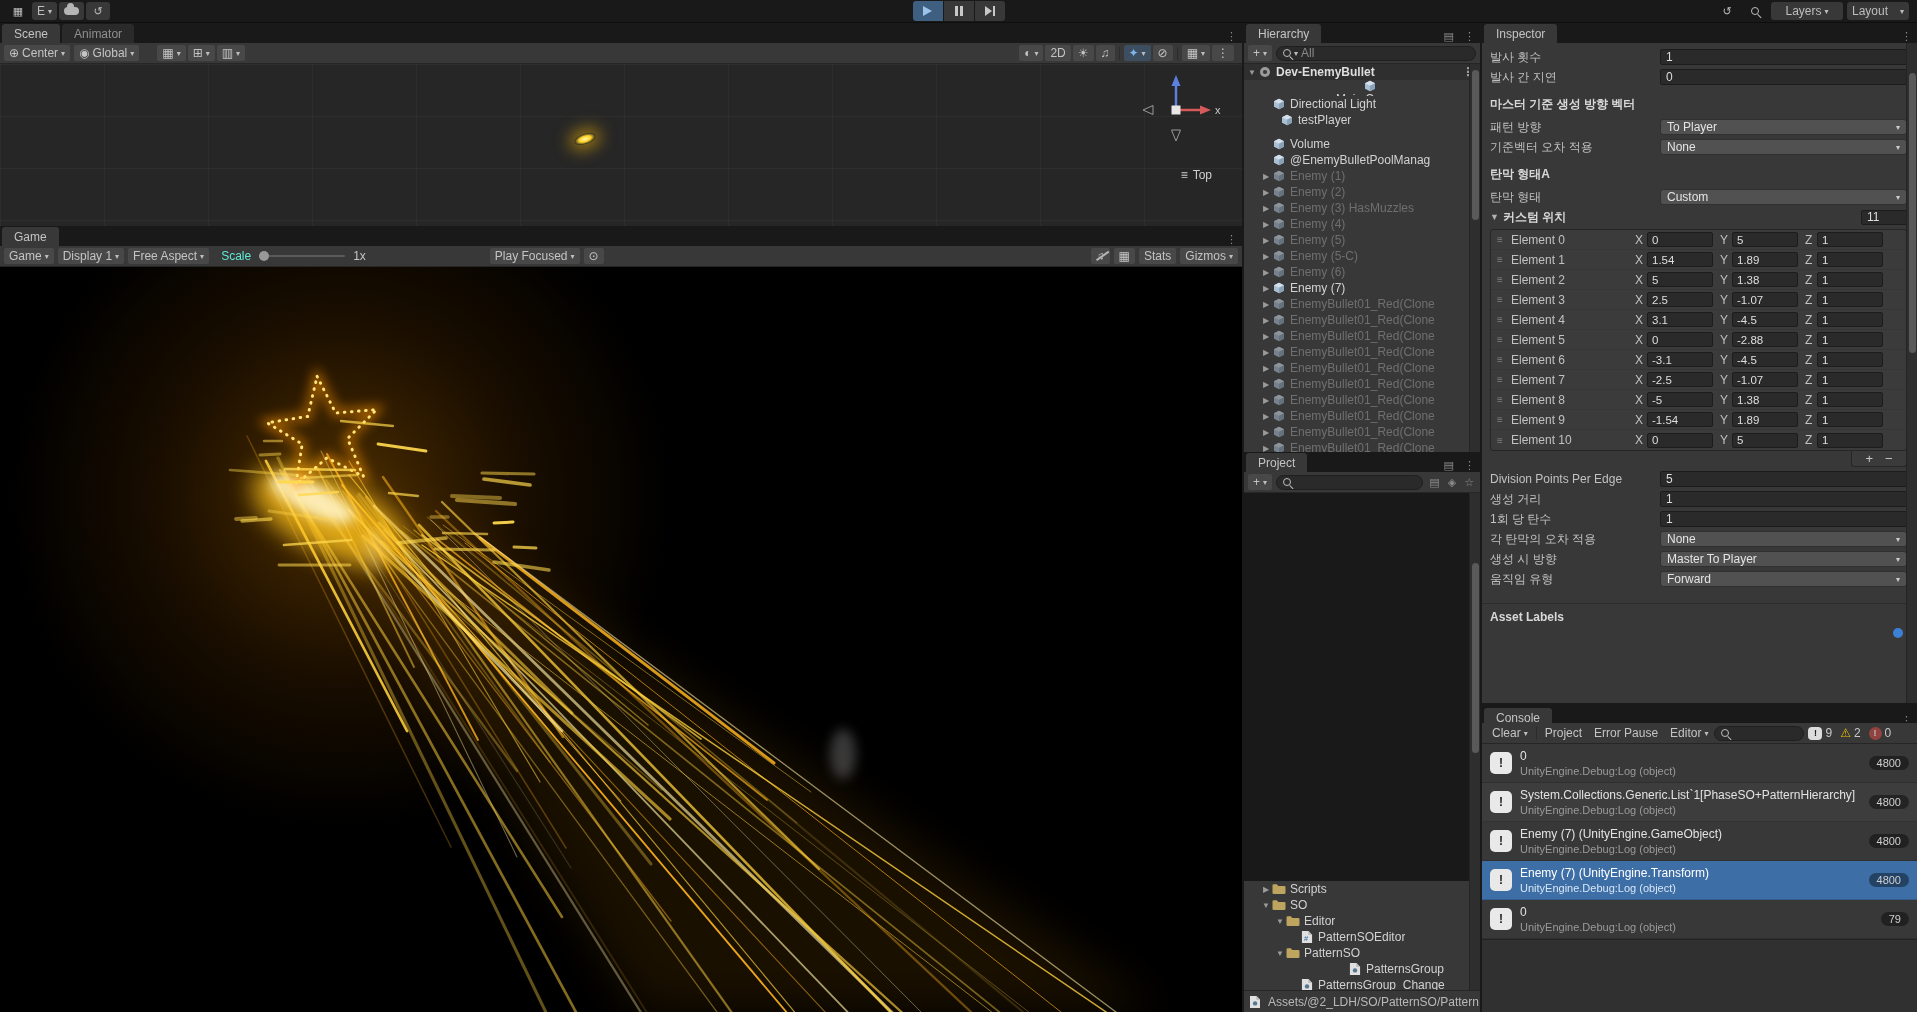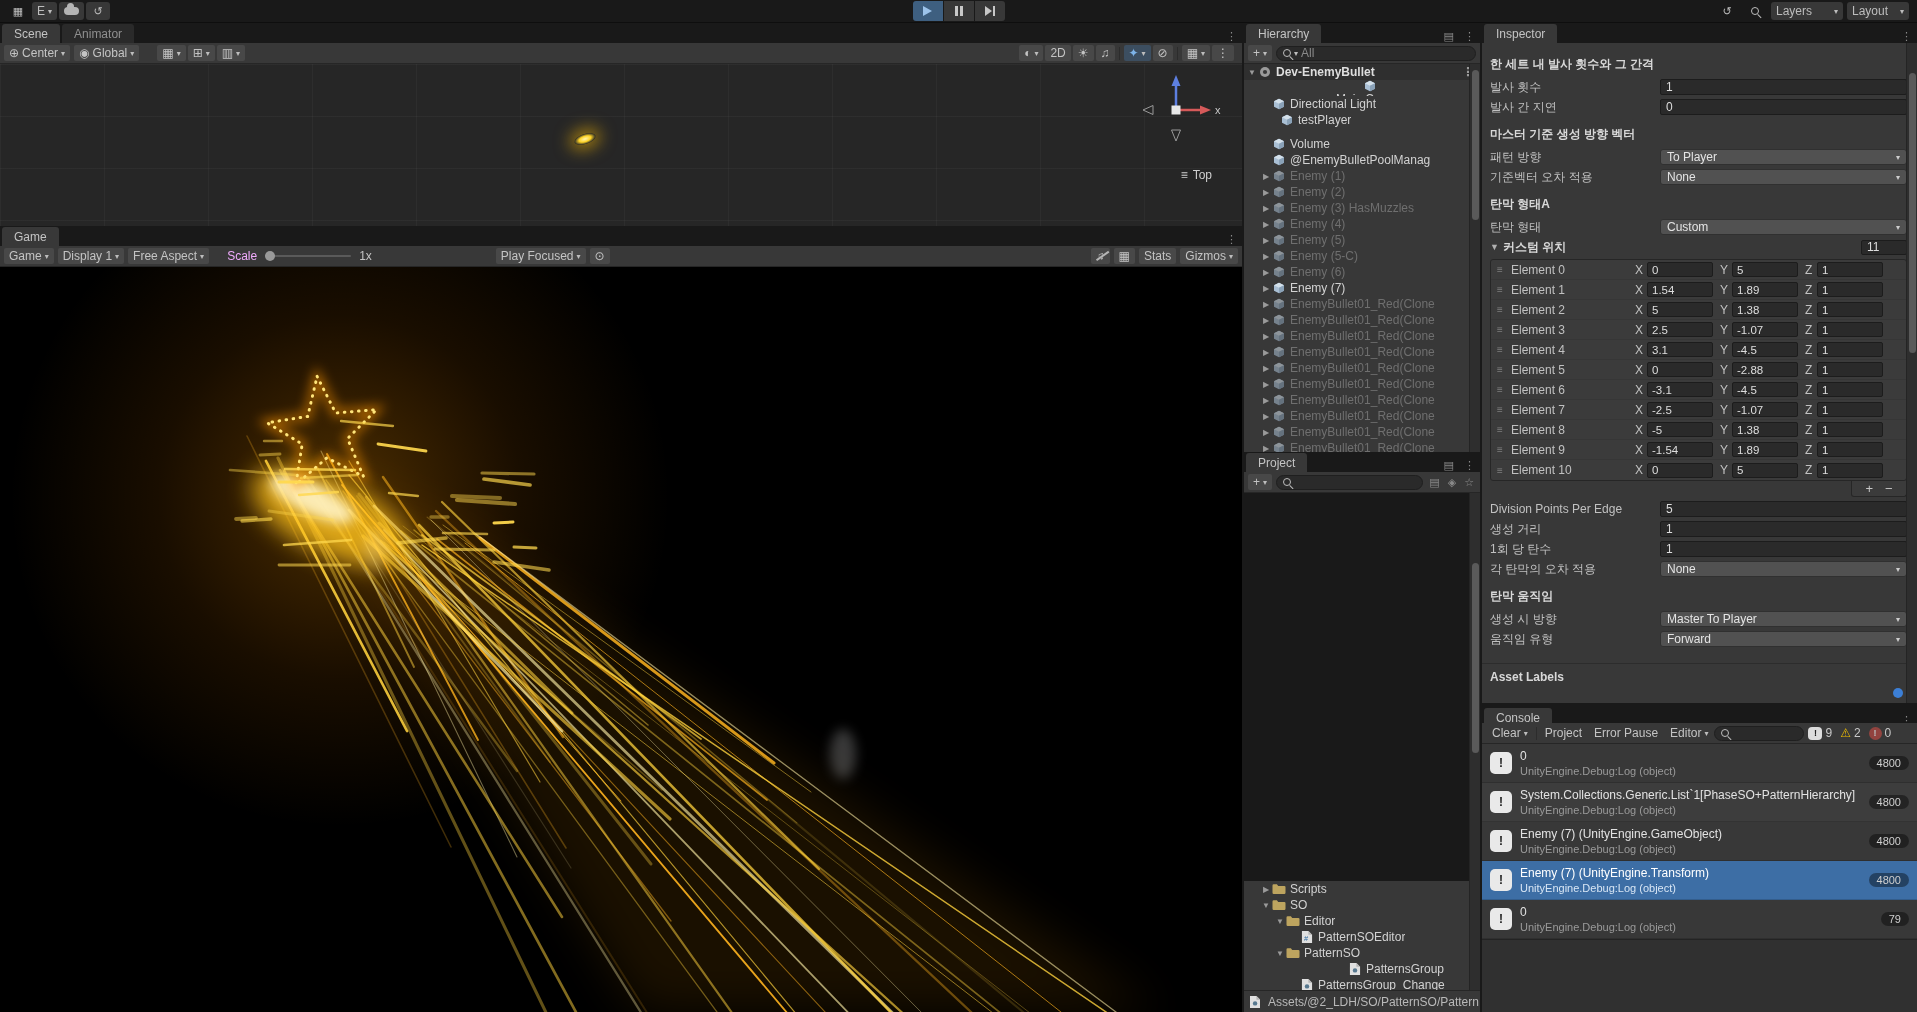--- a/index.html
+++ b/index.html
@@ -163,21 +163,21 @@
           <span class="step-bar"></span>
         </div>
     </div>
     <div class="tb-right">
       <div class="tbtn flat">
           <span class="glyph">↺</span>
         </div>
       <div class="tbtn flat">
           <span class="mag"></span>
         </div>
-      <div class="tbtn" style="min-width:72px;justify-content:space-between">
+      <div class="tbtn" style="min-width:72px;justify-content:center">
           <span>Layers</span>
           <span class="caret">▾</span>
         </div>
       <div class="tbtn" style="min-width:62px;justify-content:space-between">
           <span>Layout</span>
           <span class="caret">▾</span>
         </div>
     </div>
   </div>
 
@@ -280,21 +280,21 @@
         <span class="caret">▾</span>
       </div>
     <div class="sbtn">
         <span>Display 1</span>
         <span class="caret">▾</span>
       </div>
     <div class="sbtn">
         <span>Free Aspect</span>
         <span class="caret">▾</span>
       </div>
-    <span style="margin-left:14px;color:#f0abfc">Scale</span>
+    <span style="margin-left:8px;color:#5eead4">Scale</span>
     <div class="slider">
         <div class="knob"></div>
       </div>
     <span style="color:#c4c4c4">1x</span>
     <div class="sbtn" style="margin-left:120px">
         <span>Play Focused</span>
         <span class="caret">▾</span>
       </div>
     <div class="sbtn">
         <span>⊙</span>
@@ -849,21 +849,20 @@
   </div>
 
   <div class="tabbar abs" style="left:1482px;top:23px;width:435px;height:20px">
     <div class="tab">
         <span>Inspector</span>
       </div>
     <div class="tab-spacer"></div>
     <span class="tb-ico">⋮</span>
   </div>
   <div class="insp-body abs" style="left:1482px;top:43px;width:435px;height:660px">
-    <div class="phead">한 세트 내 발사 횟수와 그 간격</div>
     <div class="prop-row">
       <span class="plabel">발사 횟수</span>
       <span class="pfield">1</span>
     </div>
     <div class="prop-row">
       <span class="plabel">발사 간 지연</span>
       <span class="pfield">0</span>
     </div>
     <div class="phead">마스터 기준 생성 방향 벡터</div>
     <div class="prop-row">
@@ -1023,21 +1022,20 @@
       <span class="plabel">1회 당 탄수</span>
       <span class="pfield">1</span>
     </div>
     <div class="prop-row">
       <span class="plabel">각 탄막의 오차 적용</span>
       <span class="pdrop">
           <span>None</span>
           <span class="dcaret">▾</span>
         </span>
     </div>
-    <div class="phead">탄막 움직임</div>
     <div class="prop-row">
       <span class="plabel">생성 시 방향</span>
       <span class="pdrop">
           <span>Master To Player</span>
           <span class="dcaret">▾</span>
         </span>
     </div>
     <div class="prop-row">
       <span class="plabel">움직임 유형</span>
       <span class="pdrop">

